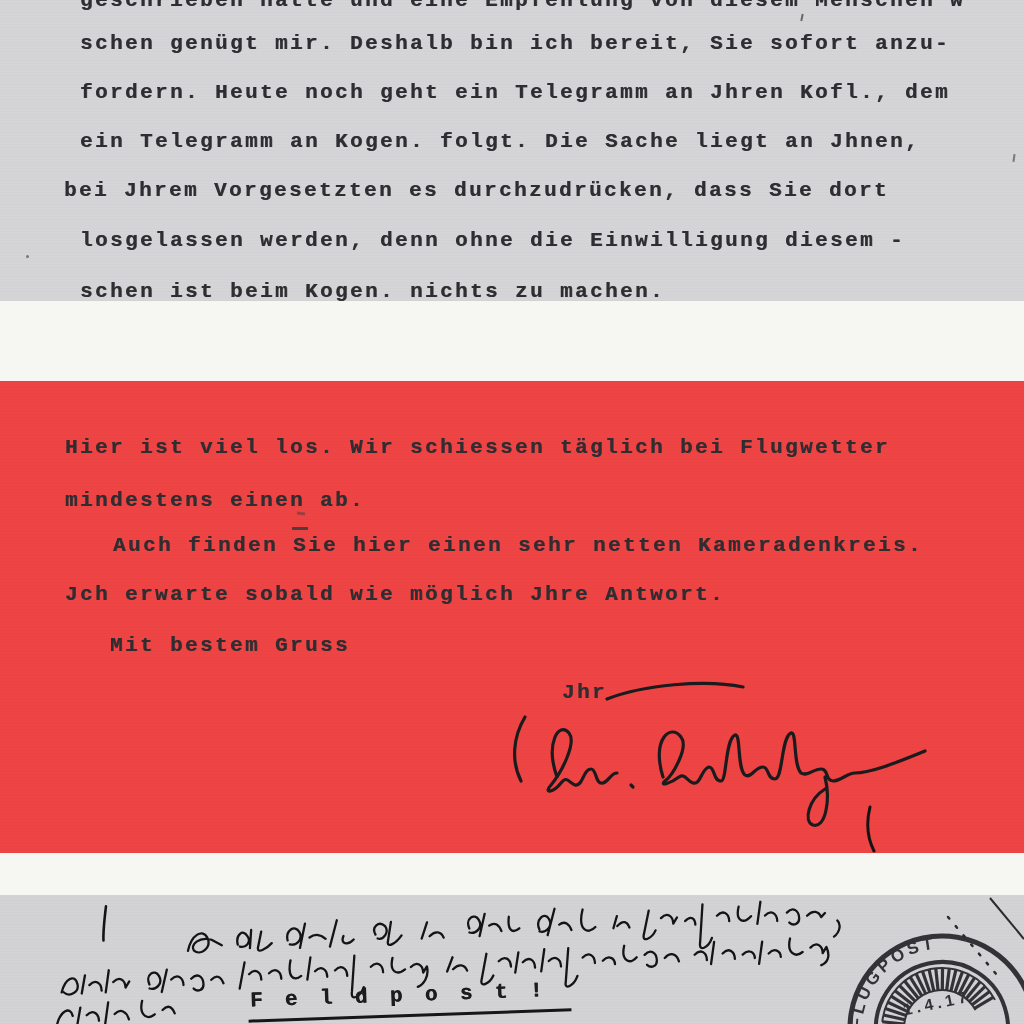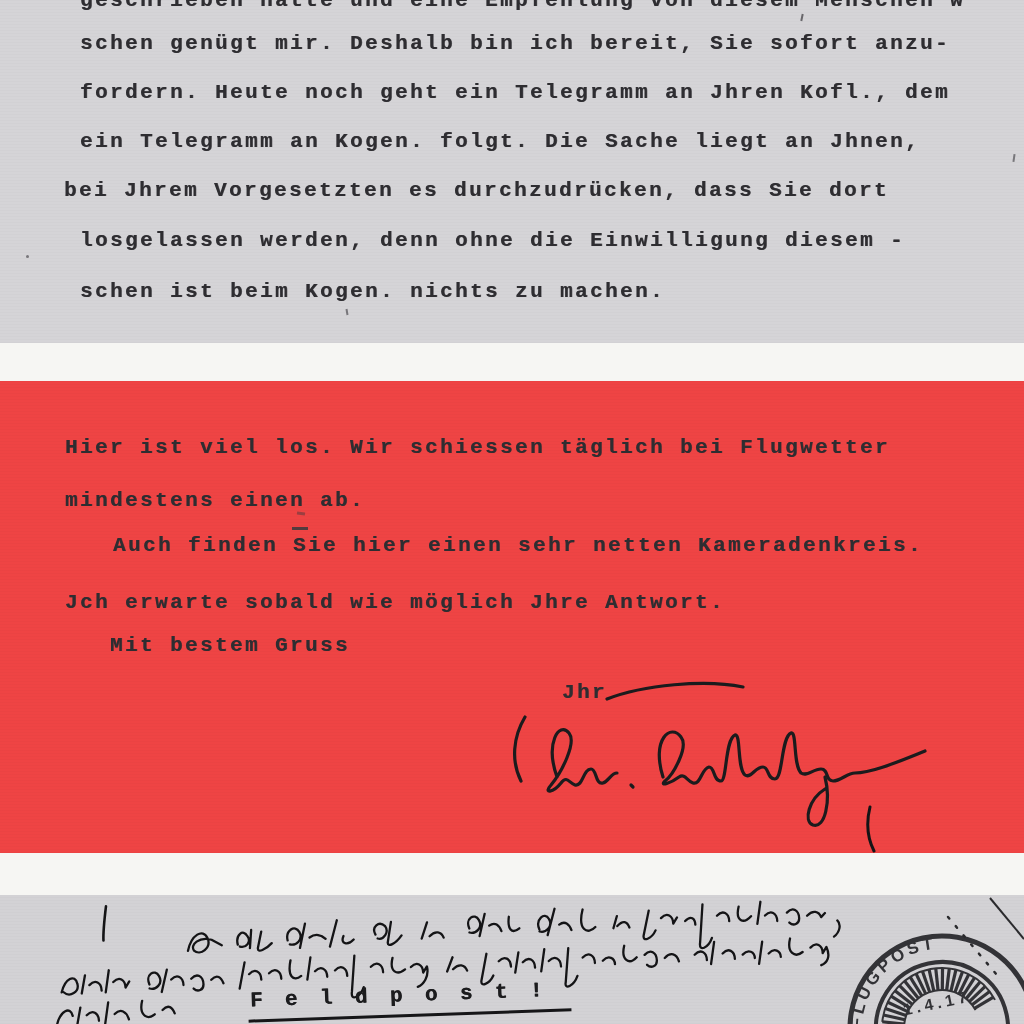--- a/index.html
+++ b/index.html
@@ -1,19 +1,19 @@
 <!DOCTYPE html>
 <html><head>
 <meta charset="utf-8">
 <style>
   html,body{margin:0;padding:0;background:#b9b8bc;}
   #page{position:relative;width:1024px;height:1024px;overflow:hidden;
         font-family:"Liberation Mono", monospace;background:#f6f6f3;}
   .strip{position:absolute;left:0;width:1024px;overflow:hidden;}
-  #strip1{top:0;height:343px;background:#d5d4d7;text-decoration:underline;}
+  #strip1{top:0;height:301px;background:#d5d4d7;text-decoration:underline;}
   #gap1{top:343px;height:38px;background:#f7f7f4;}
   #strip2{top:381px;height:472px;background:#ef4444;}
   #gap2{top:853px;height:42px;background:#f7f7f4;}
   #strip3{top:895px;height:129px;background:#d3d2d5;}
   .strip::before{content:"";position:absolute;inset:0;pointer-events:none;
         background:repeating-linear-gradient(0deg, rgba(0,0,0,0.015) 0 1px, transparent 1px 3px);}
   .t{position:absolute;white-space:pre;font:700 21px/26px "Liberation Mono", monospace;
      letter-spacing:2.4px;color:#2e2d31;text-shadow:0.4px 0 0 rgba(46,45,49,0.65);}
   .hw-svg{position:absolute;left:0;top:0;transform:rotate(-2.5deg);transform-origin:0 60px;}
   .hw{fill:none;stroke:#141416;stroke-width:2.3;stroke-linecap:round;stroke-linejoin:round;}
@@ -42,21 +42,21 @@
     <div class="speck" style="left:26px;top:255px;width:3px;height:3px;border-radius:50%;opacity:.6;"></div>
     <div class="speck" style="left:346px;top:309px;width:2px;height:6px;transform:rotate(-10deg);opacity:.6;"></div>
   </div>
 
   <div id="gap1" style="position:absolute;left:0;"></div>
 
   <div id="strip2" class="strip">
     <div class="t" style="left:65px;top:54px;">Hier ist viel los. Wir schiessen täglich bei Flugwetter</div>
     <div class="t" style="left:65px;top:107px;">mindestens einen ab.</div>
     <div class="t" style="left:113px;top:152px;">Auch finden Sie hier einen sehr netten Kameradenkreis.</div>
-    <div class="t" style="left:65px;top:201px;margin-top:8px;">Jch erwarte sobald wie möglich Jhre Antwort.</div>
+    <div class="t" style="left:65px;top:201px;">Jch erwarte sobald wie möglich Jhre Antwort.</div>
     <div class="t" style="left:110px;top:252px;">Mit bestem Gruss</div>
     <div class="t" style="left:530px;top:299px;margin-left:32px;">Jhr</div>
 
     <div class="speck" style="left:292px;top:146px;width:16px;height:2.5px;opacity:.85;"></div>
     <div class="speck" style="left:297px;top:131px;width:8px;height:3px;transform:rotate(6deg);opacity:.45;"></div>
 
     <svg width="480" height="165" viewBox="0 0 480 165" style="position:absolute;left:495px;top:300px;">
       <path class="sig" d="M 112,18 C 148,4 210,-2 248,6"></path>
       <path class="sig" d="M 30,36 C 18,56 16,80 26,100"></path>
       <path class="sig" d="M 62,96 C 50,62 64,40 74,52 C 82,62 66,92 56,104 C 48,113 58,112 66,102

